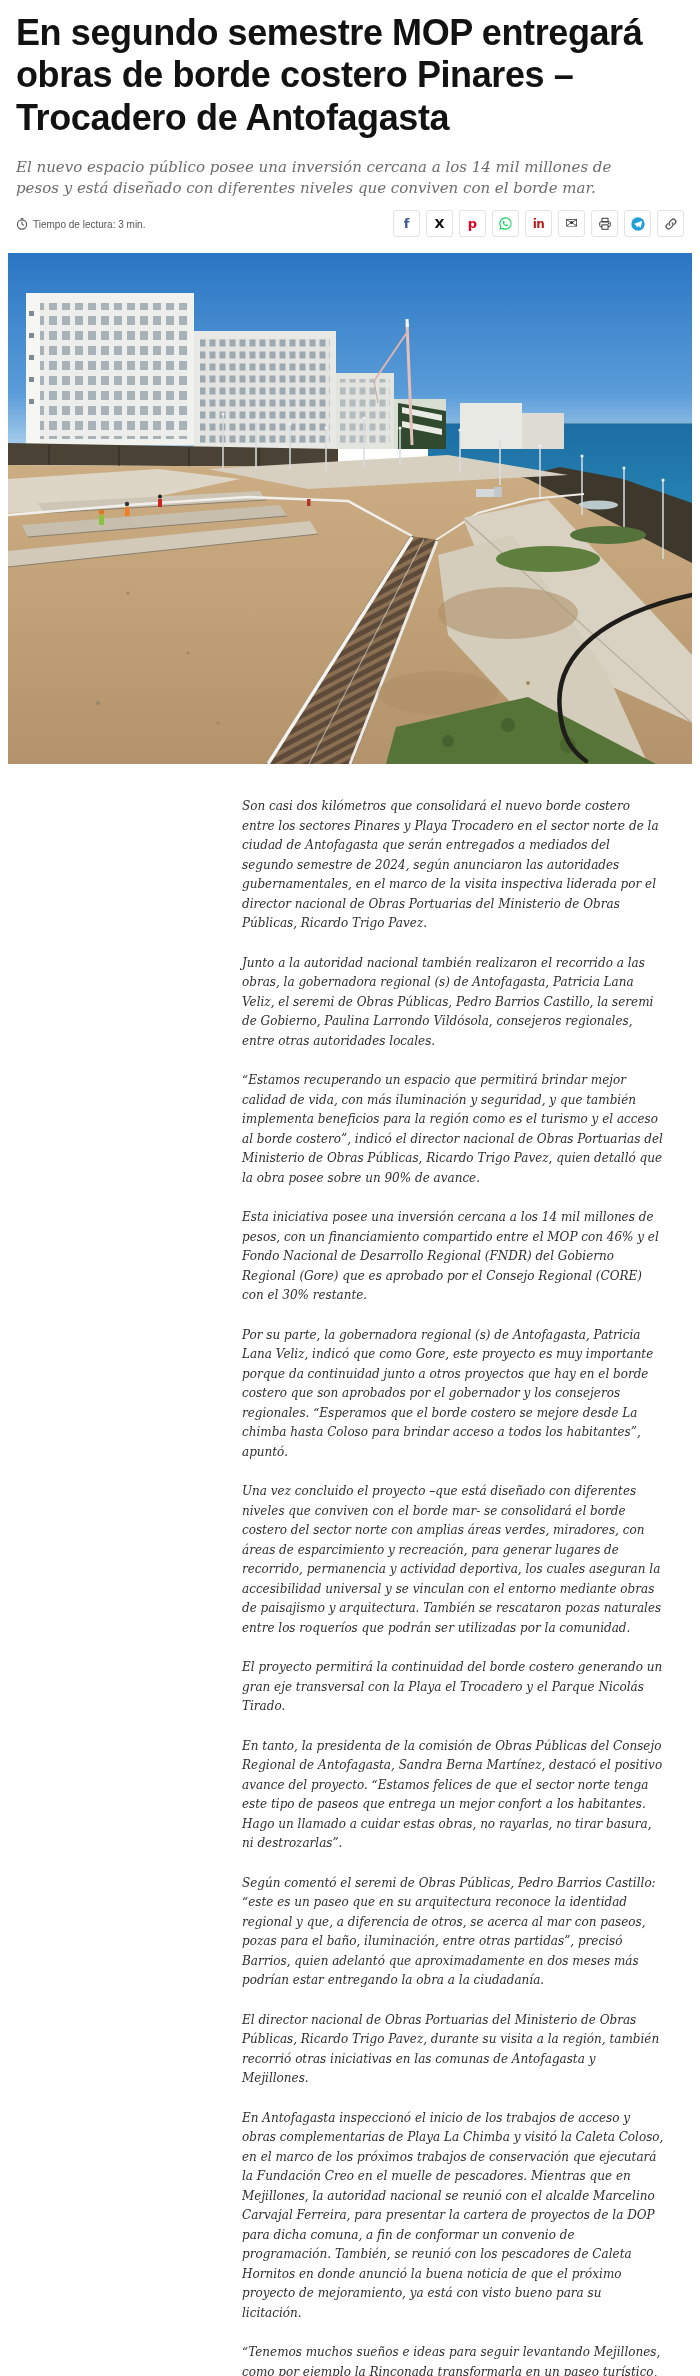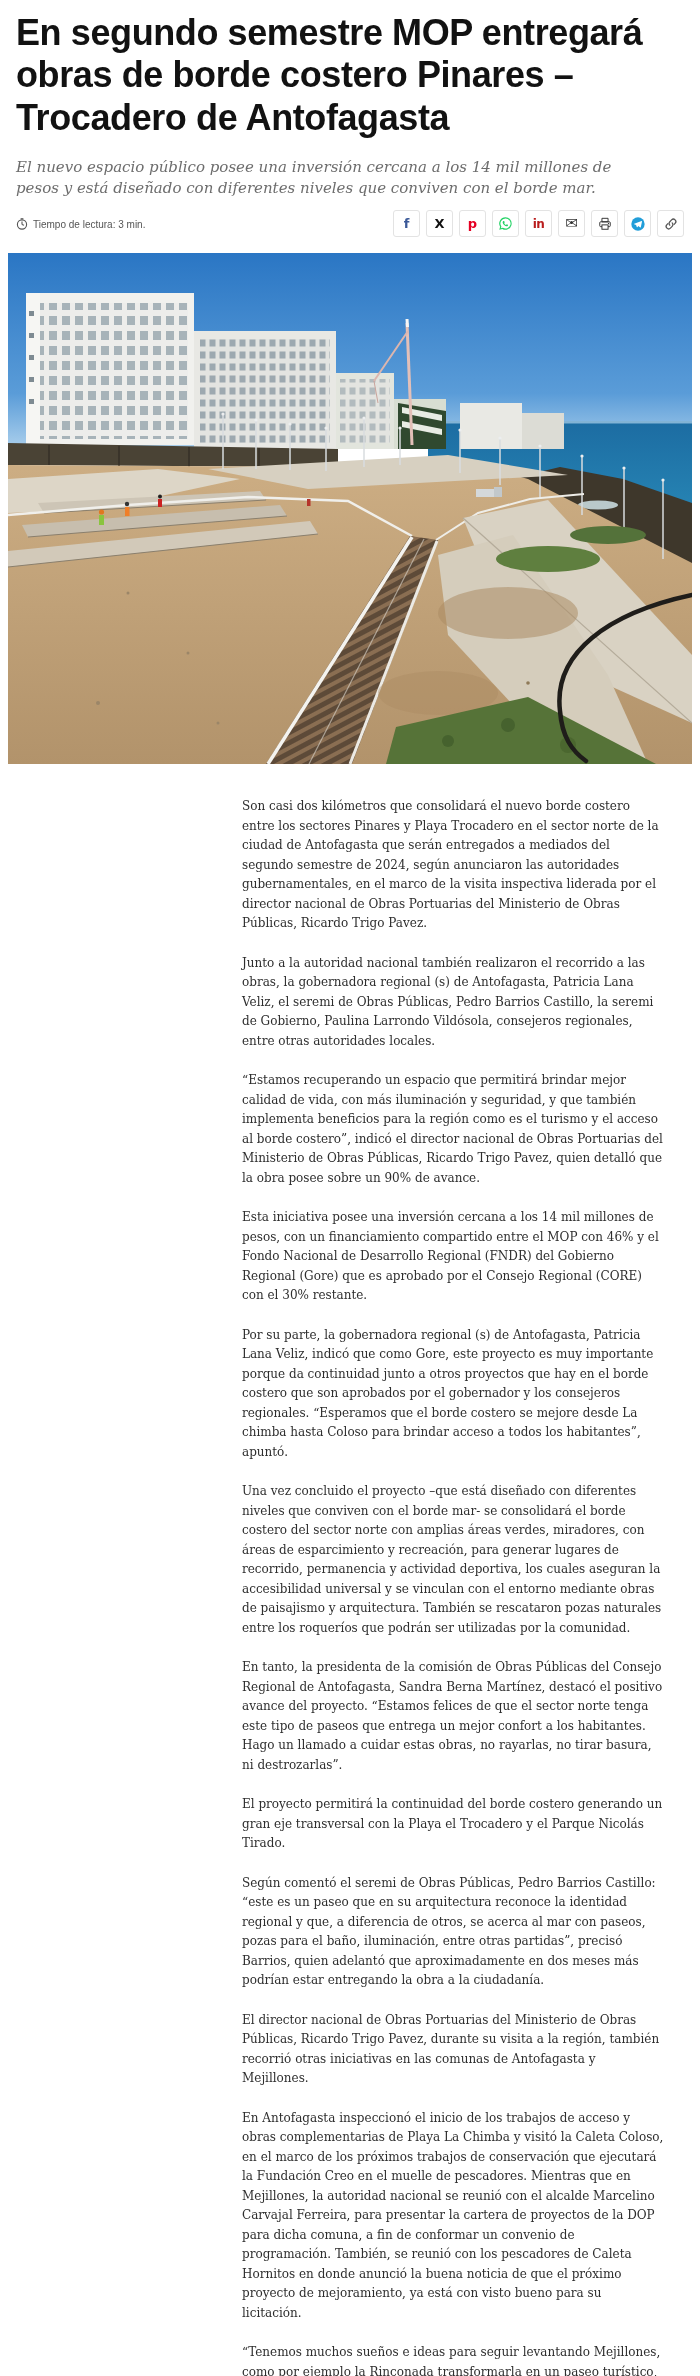--- a/index.html
+++ b/index.html
@@ -16,21 +16,21 @@
   .share-btn svg{display:block;}
   .si{font-family:"DejaVu Sans",sans-serif;font-weight:bold;font-size:13px;line-height:1;}
   .si-fb{color:#3b5998;}
   .si-x{color:#111;}
   .si-pin{color:#e60023;}
   .si-in{color:#b91c1c;font-size:12px;letter-spacing:-0.5px;}
   .si-mail{color:#333;font-weight:normal;font-size:15px;}
   .hero{margin:16px 8px 0 8px;}
   .hero svg{display:block;}
   .article-body{width:430px;margin:33px 0 0 242px;font-family:"DejaVu Serif",serif;font-size:12px;line-height:19.5px;color:#2e2e2e;}
-  .article-body p{margin:0 8px 20px 0;}
+  .article-body p{margin:0 8px 20px 0;font-style:italic;}
   .article-body h2{font-family:"DejaVu Serif",serif;font-size:12.5px;font-weight:bold;color:#1e1e1e;margin:2px 0 20px 0;}
 </style>
 </head>
 <body>
 
 <div>
 
   <header class="article-header">
     <h1 class="headline">En segundo semestre MOP entregará obras de borde costero Pinares – Trocadero de Antofagasta</h1>
     <p class="dek">El nuevo espacio público posee una inversión cercana a los 14 mil millones de pesos y está diseñado con diferentes niveles que conviven con el borde mar.</p>
@@ -253,21 +253,21 @@
     </svg>
   </figure>
 
   <main class="article-body">
     <p>Son casi dos kilómetros que consolidará el nuevo borde costero entre los sectores Pinares y Playa Trocadero en el sector norte de la ciudad de Antofagasta que serán entregados a mediados del segundo semestre de 2024, según anunciaron las autoridades gubernamentales, en el marco de la visita inspectiva liderada por el director nacional de Obras Portuarias del Ministerio de Obras Públicas, Ricardo Trigo Pavez.</p>
     <p>Junto a la autoridad nacional también realizaron el recorrido a las obras, la gobernadora regional (s) de Antofagasta, Patricia Lana Veliz, el seremi de Obras Públicas, Pedro Barrios Castillo, la seremi de Gobierno, Paulina Larrondo Vildósola, consejeros regionales, entre otras autoridades locales.</p>
     <p>“Estamos recuperando un espacio que permitirá brindar mejor calidad de vida, con más iluminación y seguridad, y que también implementa beneficios para la región como es el turismo y el acceso al borde costero”, indicó el director nacional de Obras Portuarias del Ministerio de Obras Públicas, Ricardo Trigo Pavez, quien detalló que la obra posee sobre un 90% de avance.</p>
     <p>Esta iniciativa posee una inversión cercana a los 14 mil millones de pesos, con un financiamiento compartido entre el MOP con 46% y el Fondo Nacional de Desarrollo Regional (FNDR) del Gobierno Regional (Gore) que es aprobado por el Consejo Regional (CORE) con el 30% restante.</p>
     <p>Por su parte, la gobernadora regional (s) de Antofagasta, Patricia Lana Veliz, indicó que como Gore, este proyecto es muy importante porque da continuidad junto a otros proyectos que hay en el borde costero que son aprobados por el gobernador y los consejeros regionales. “Esperamos que el borde costero se mejore desde La chimba hasta Coloso para brindar acceso a todos los habitantes”, apuntó.</p>
     <p>Una vez concluido el proyecto –que está diseñado con diferentes niveles que conviven con el borde mar- se consolidará el borde costero del sector norte con amplias áreas verdes, miradores, con áreas de esparcimiento y recreación, para generar lugares de recorrido, permanencia y actividad deportiva, los cuales aseguran la accesibilidad universal y se vinculan con el entorno mediante obras de paisajismo y arquitectura. También se rescataron pozas naturales entre los roqueríos que podrán ser utilizadas por la comunidad.</p>
+    <p>El proyecto permitirá la continuidad del borde costero generando un gran eje transversal con la Playa el Trocadero y el Parque Nicolás Tirado.</p>
     <p>En tanto, la presidenta de la comisión de Obras Públicas del Consejo Regional de Antofagasta, Sandra Berna Martínez, destacó el positivo avance del proyecto. “Estamos felices de que el sector norte tenga este tipo de paseos que entrega un mejor confort a los habitantes. Hago un llamado a cuidar estas obras, no rayarlas, no tirar basura, ni destrozarlas”.</p>
-    <p>El proyecto permitirá la continuidad del borde costero generando un gran eje transversal con la Playa el Trocadero y el Parque Nicolás Tirado.</p>
     <p>Según comentó el seremi de Obras Públicas, Pedro Barrios Castillo: “este es un paseo que en su arquitectura reconoce la identidad regional y que, a diferencia de otros, se acerca al mar con paseos, pozas para el baño, iluminación, entre otras partidas”, precisó Barrios, quien adelantó que aproximadamente en dos meses más podrían estar entregando la obra a la ciudadanía.</p>
     <p>El director nacional de Obras Portuarias del Ministerio de Obras Públicas, Ricardo Trigo Pavez, durante su visita a la región, también recorrió otras iniciativas en las comunas de Antofagasta y Mejillones.</p>
     <p>En Antofagasta inspeccionó el inicio de los trabajos de acceso y obras complementarias de Playa La Chimba y visitó la Caleta Coloso, en el marco de los próximos trabajos de conservación que ejecutará la Fundación Creo en el muelle de pescadores. Mientras que en Mejillones, la autoridad nacional se reunió con el alcalde Marcelino Carvajal Ferreira, para presentar la cartera de proyectos de la DOP para dicha comuna, a fin de conformar un convenio de programación. También, se reunió con los pescadores de Caleta Hornitos en donde anunció la buena noticia de que el próximo proyecto de mejoramiento, ya está con visto bueno para su licitación.</p>
     <p>“Tenemos muchos sueños e ideas para seguir levantando Mejillones, como por ejemplo la Rinconada transformarla en un paseo turístico, ampliar la playa e invertir en infraestructura. El MOP se va con una misión y yo me quedo con otra, hacer gestión para lograr que este balneario tan concurrido, pueda mejorar sus condiciones” aseveró el alcalde de Mejillones,  Marcelino Carvajal Ferreira, quien agradeció que las autoridades estén en terreno y conozcan la realidad del territorio y de Mejillones.</p>
   </main>
 
 </div>
 
 </body></html>

